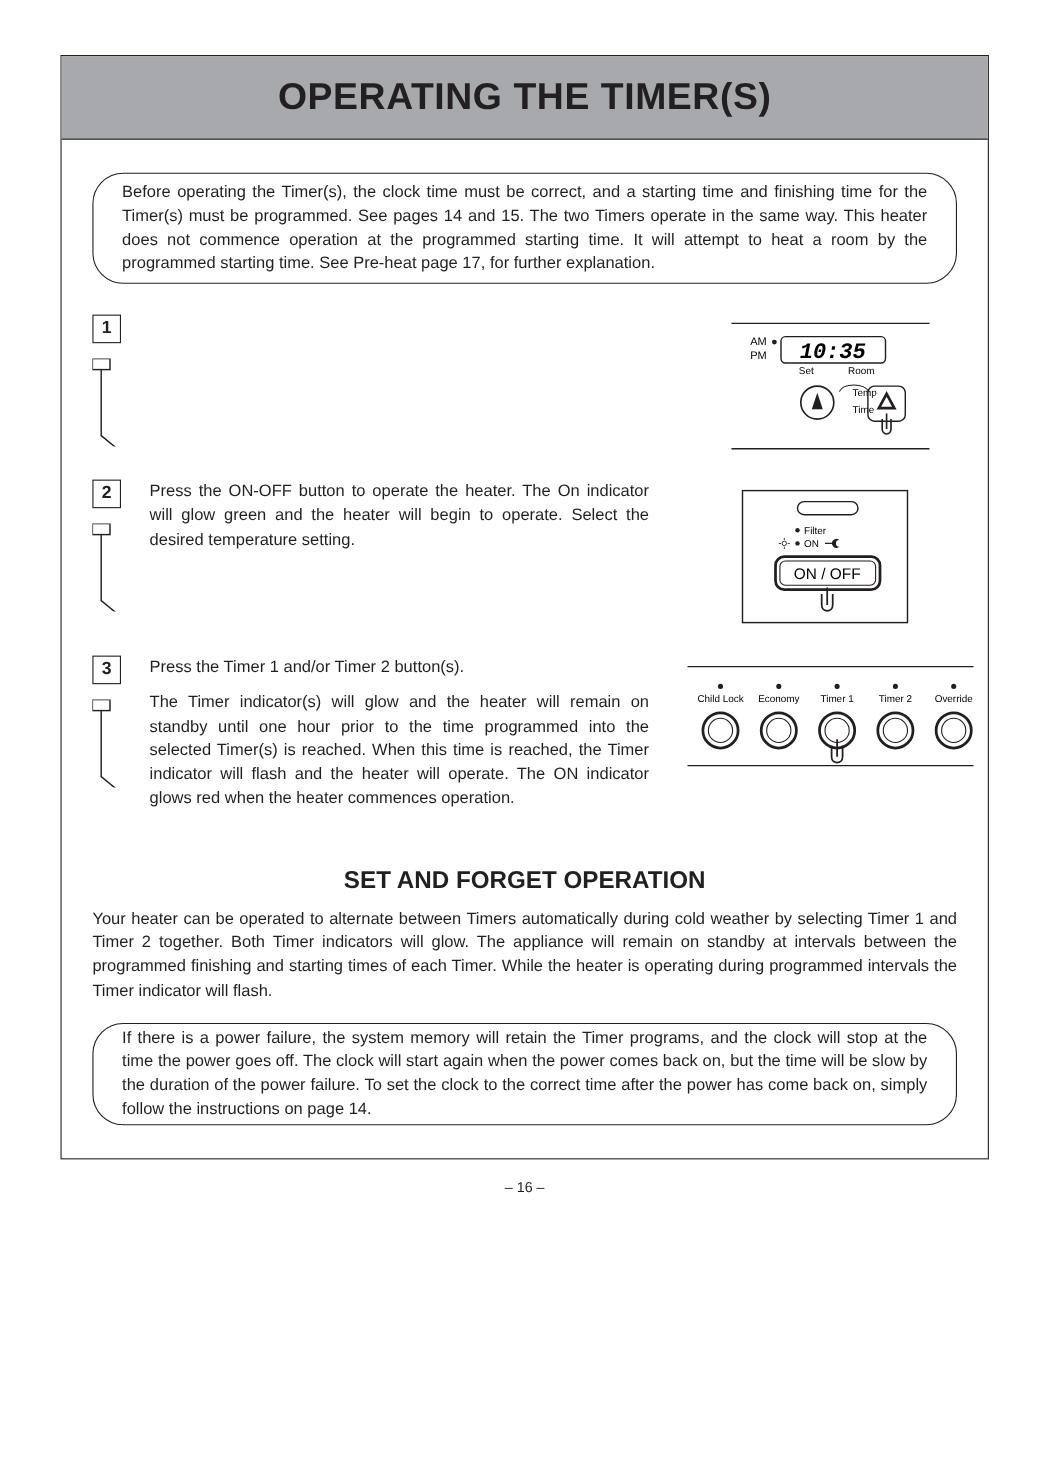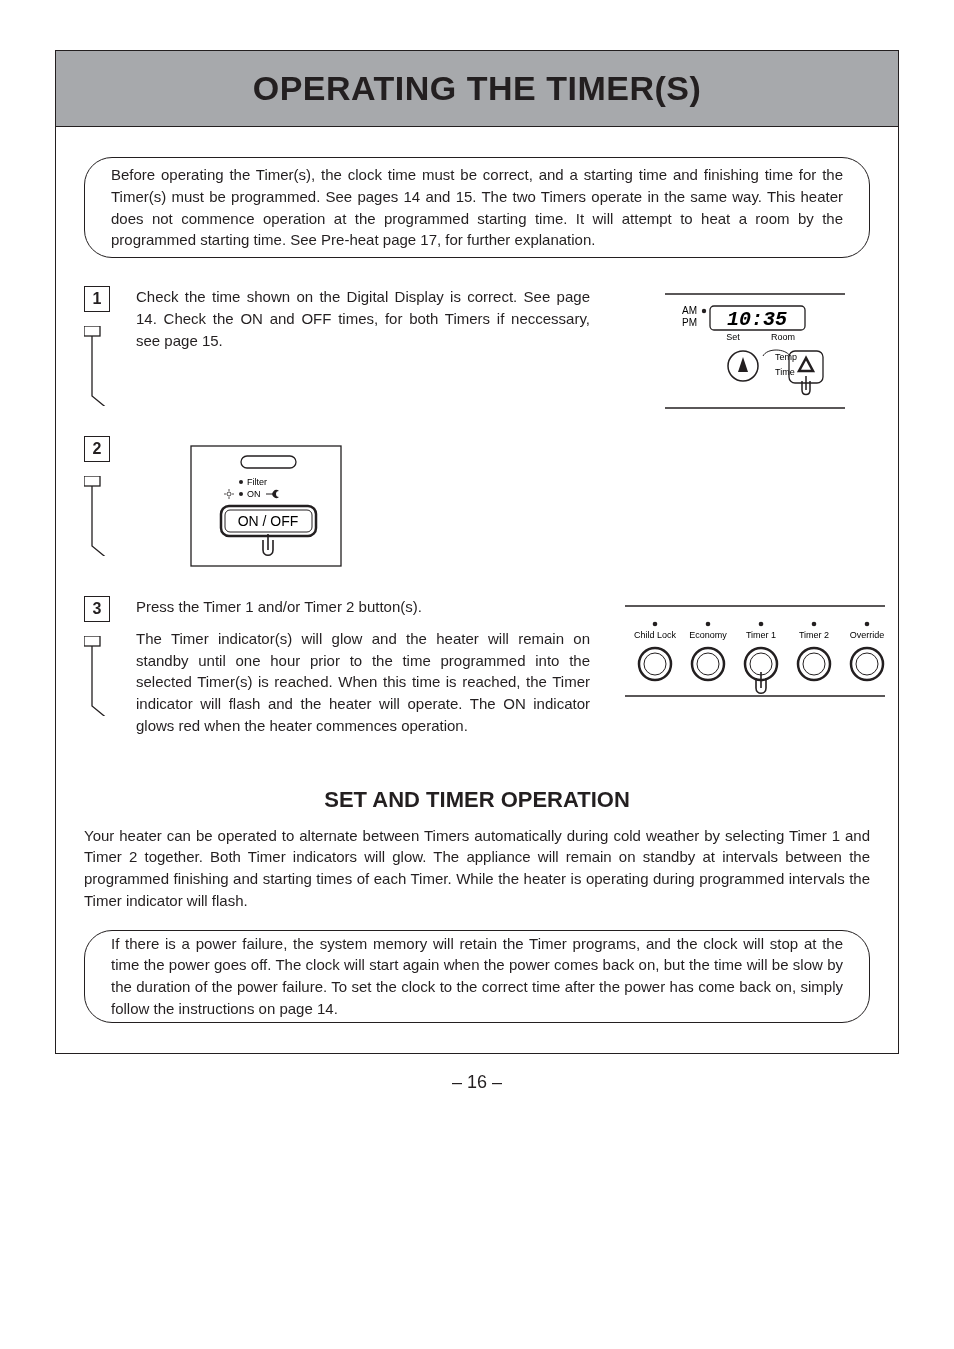--- a/index.html
+++ b/index.html
@@ -13,21 +13,21 @@
   .steps { margin-top: 28px; }
   .step { position: relative; padding: 0 0 14px 52px; margin-bottom: 6px; }
   .step-num { position: absolute; left: 0; top: 0; width: 26px; height: 26px; border: 1.5px solid #231f20; display: flex; align-items: center; justify-content: center; font-weight: bold; font-size: 16px; background: #fff; }
   .corner { position: absolute; left: 0; top: 40px; width: 36px; height: 80px; }
   .step-row { display: flex; gap: 30px; align-items: flex-start; }
   .step-text { flex: 1; font-size: 15px; line-height: 1.45; text-align: justify; }
   .step-text p { margin-bottom: 10px; }
   .step-fig { width: 250px; flex-shrink: 0; }
   .saf-title { text-align: center; font-size: 22px; font-weight: bold; margin: 26px 0 12px; }
   .saf-text { font-size: 15px; line-height: 1.45; text-align: justify; margin-bottom: 18px; }
-  .pagenum { text-align: center; font-size: 18px; margin-top: 18px; }
+  .pagenum { text-align: center; font-size: 13px; margin-top: 18px; }
   .callout-2 { border: 1.5px solid #231f20; border-radius: 28px; padding: 2px 26px; font-size: 15px; line-height: 1.45; text-align: justify; }
   
   .fig1 svg, .fig2 svg, .fig3 svg { display: block; margin: 0 auto; }
 </style>
 </head>
 <body>
 
 <div class="page">
   <div class="outer">
     <div class="title-band">
@@ -42,21 +42,20 @@
       <div class="steps">
 
         <div class="step">
           <div class="step-num">1</div>
           <svg class="corner" viewBox="0 0 36 80">
             <rect x="0" y="0" width="16" height="10" fill="none" stroke="#231f20" stroke-width="1.3"></rect>
             <path d="M 8 10 L 8 70 L 30 88" fill="none" stroke="#231f20" stroke-width="1.3"></path>
           </svg>
           <div class="step-row">
             <div class="step-text">
-              <p>Check the time shown on the Digital Display is correct.  See page 14.  Check the ON and OFF times, for both Timers if neccessary, see page 15.</p>
             </div>
             <div class="step-fig fig1">
               <svg width="220" height="130" viewBox="0 0 220 130">
                 <line x1="30" y1="8" x2="210" y2="8" stroke="#231f20" stroke-width="1.3"></line>
                 <line x1="30" y1="122" x2="210" y2="122" stroke="#231f20" stroke-width="1.3"></line>
 
                 <text x="62" y="28" font-size="10" text-anchor="end"><tspan>AM</tspan></text>
                 <text x="62" y="40" font-size="10" text-anchor="end"><tspan>PM</tspan></text>
                 <circle cx="69" cy="25" r="2.2" fill="#231f20"></circle>
 
@@ -81,20 +80,23 @@
           </div>
         </div>
 
         <div class="step">
           <div class="step-num">2</div>
           <svg class="corner" viewBox="0 0 36 80">
             <rect x="0" y="0" width="16" height="10" fill="none" stroke="#231f20" stroke-width="1.3"></rect>
             <path d="M 8 10 L 8 70 L 30 88" fill="none" stroke="#231f20" stroke-width="1.3"></path>
           </svg>
           <div class="step-row">
+            <div class="step-text">
+              <p>Press the ON-OFF button to operate the heater.  The On indicator will glow green and the heater will begin to operate.  Select the desired temperature setting.</p>
+            </div>
             <div class="step-fig fig2">
               <svg width="220" height="140" viewBox="0 0 220 140">
                 <rect x="40" y="10" width="150" height="120" fill="none" stroke="#231f20" stroke-width="1.3"></rect>
 
                 <rect x="90" y="20" width="55" height="12" rx="6" fill="none" stroke="#231f20" stroke-width="1.3"></rect>
 
                 <circle cx="90" cy="46" r="2" fill="#231f20"></circle>
                 <text x="96" y="49" font-size="9"><tspan>Filter</tspan></text>
                 <circle cx="90" cy="58" r="2" fill="#231f20"></circle>
                 <text x="96" y="61" font-size="9"><tspan>ON</tspan></text>
@@ -174,21 +176,21 @@
                     <ellipse cx="247" cy="68" rx="11" ry="11" fill="none" stroke="#231f20" stroke-width="1"></ellipse>
                   </g>
                 </g>
               </svg>
             </div>
           </div>
         </div>
 
       </div>
 
-      <h2 class="saf-title">SET AND TIMER OPERATION</h2>
+      <h2 class="saf-title">SET AND FORGET OPERATION</h2>
       <p class="saf-text">Your heater can be operated to alternate between Timers automatically during cold weather by selecting Timer 1 and Timer 2 together.  Both Timer indicators will glow.  The appliance will remain on standby at intervals between the programmed finishing and starting times of each Timer.  While the heater is operating during programmed intervals the Timer indicator will flash.</p>
 
       <div class="callout-2">
         <span>If there is a power failure, the system memory will retain the Timer programs, and the clock will stop at the time the power goes off.  The clock will start again when the power comes back on, but the time will be slow by the duration of the power failure.  To set the clock to the correct time after the power has come back on, simply follow the  instructions on page 14.</span>
       </div>
 
     </div>
   </div>
   <div class="pagenum">– 16 –</div>
 </div>

